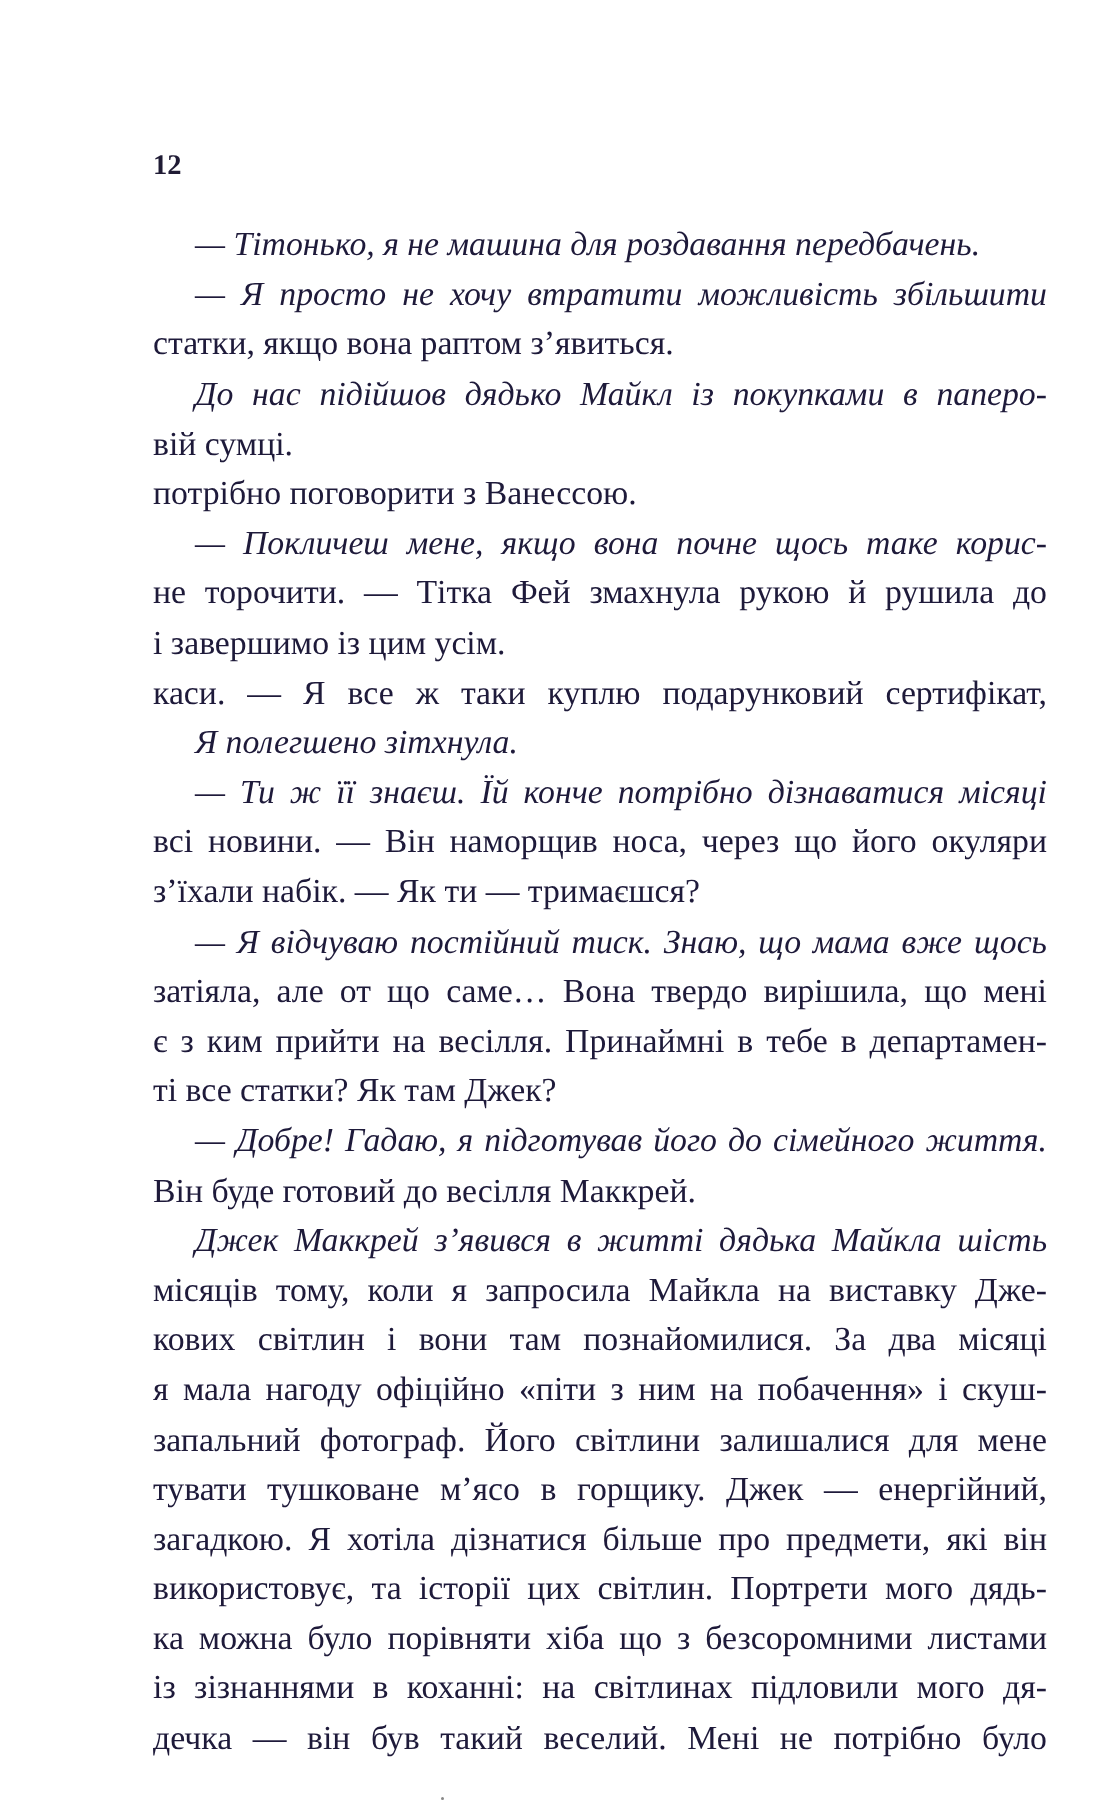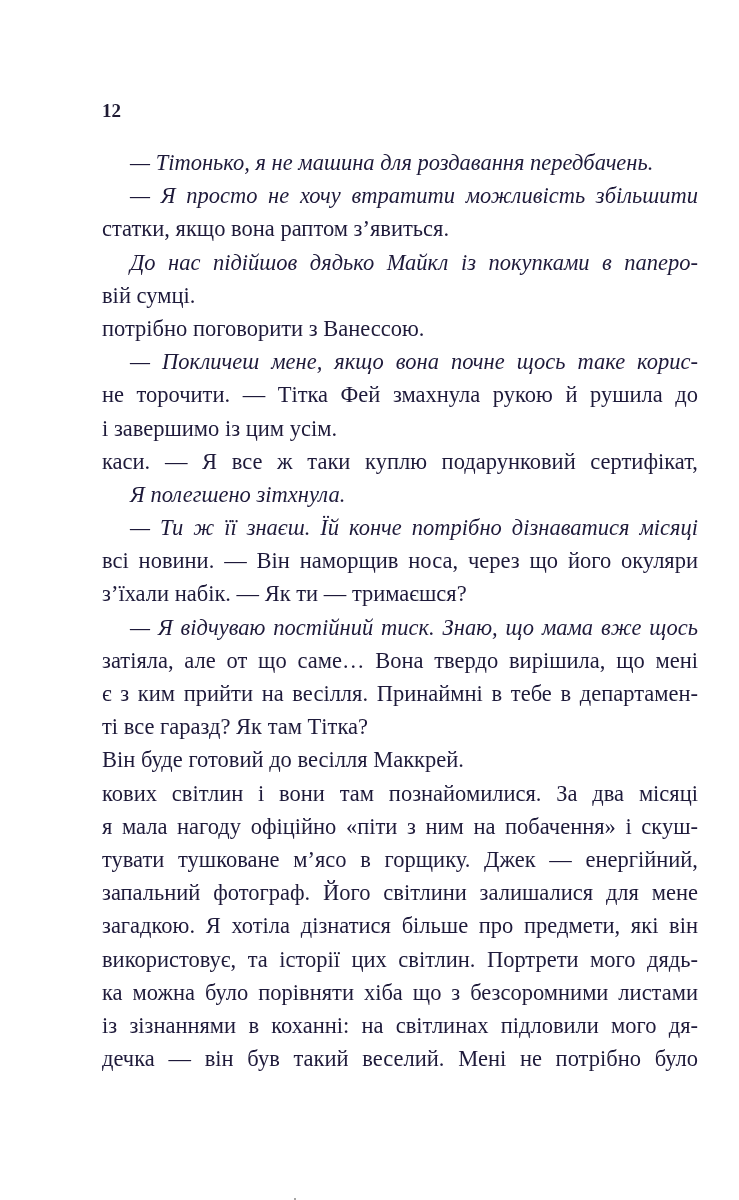--- a/index.html
+++ b/index.html
@@ -84,26 +84,29 @@
     <span class="line"><span class="t">не торочити. — Тітка Фей змахнула рукою й рушила до</span></span>
     <span class="line last"><span class="t">і завершимо із цим усім.</span></span>
     <span class="line"><span class="t">каси. — Я все ж таки куплю подарунковий сертифікат,</span></span>
     <span class="line indent last"><span class="t">Я полегшено зітхнула.</span></span>
     <span class="line indent"><span class="t">— Ти ж її знаєш. Їй конче потрібно дізнаватися місяці</span></span>
     <span class="line"><span class="t">всі новини. — Він наморщив носа, через що його окуляри</span></span>
     <span class="line last"><span class="t">з’їхали набік. — Як ти — тримаєшся?</span></span>
     <span class="line indent"><span class="t">— Я відчуваю постійний тиск. Знаю, що мама вже щось</span></span>
     <span class="line"><span class="t">затіяла, але от що саме… Вона твердо вирішила, що мені</span></span>
     <span class="line"><span class="t">є з ким прийти на весілля. Принаймні в тебе в департамен-</span></span>
-    <span class="line last"><span class="t">ті все гаразд? Як там Тітка?</span></span>
+    <span class="line last"><span class="t">ті все статки? Як там Джек?</span></span>
+    <span class="line indent"><span class="t">— Добре! Гадаю, я підготував його до сімейного життя.</span></span>
     <span class="line last"><span class="t">Він буде готовий до весілля Маккрей.</span></span>
+    <span class="line indent"><span class="t">Джек Маккрей з’явився в житті дядька Майкла шість</span></span>
+    <span class="line"><span class="t">місяців тому, коли я запросила Майкла на виставку Дже-</span></span>
     <span class="line"><span class="t">кових світлин і вони там познайомилися. За два місяці</span></span>
     <span class="line"><span class="t">я мала нагоду офіційно «піти з ним на побачення» і скуш-</span></span>
+    <span class="line"><span class="t">запальний фотограф. Його світлини залишалися для мене</span></span>
     <span class="line"><span class="t">тувати тушковане м’ясо в горщику. Джек — енергійний,</span></span>
-    <span class="line"><span class="t">запальний фотограф. Його світлини залишалися для мене</span></span>
     <span class="line"><span class="t">загадкою. Я хотіла дізнатися більше про предмети, які він</span></span>
     <span class="line"><span class="t">використовує, та історії цих світлин. Портрети мого дядь-</span></span>
     <span class="line"><span class="t">ка можна було порівняти хіба що з безсоромними листами</span></span>
     <span class="line"><span class="t">із зізнаннями в коханні: на світлинах підловили мого дя-</span></span>
     <span class="line"><span class="t">дечка — він був такий веселий. Мені не потрібно було</span></span>
   </div>
 
   <div class="speck" style="left:294px;top:1158px;"></div>
 </div>
 

